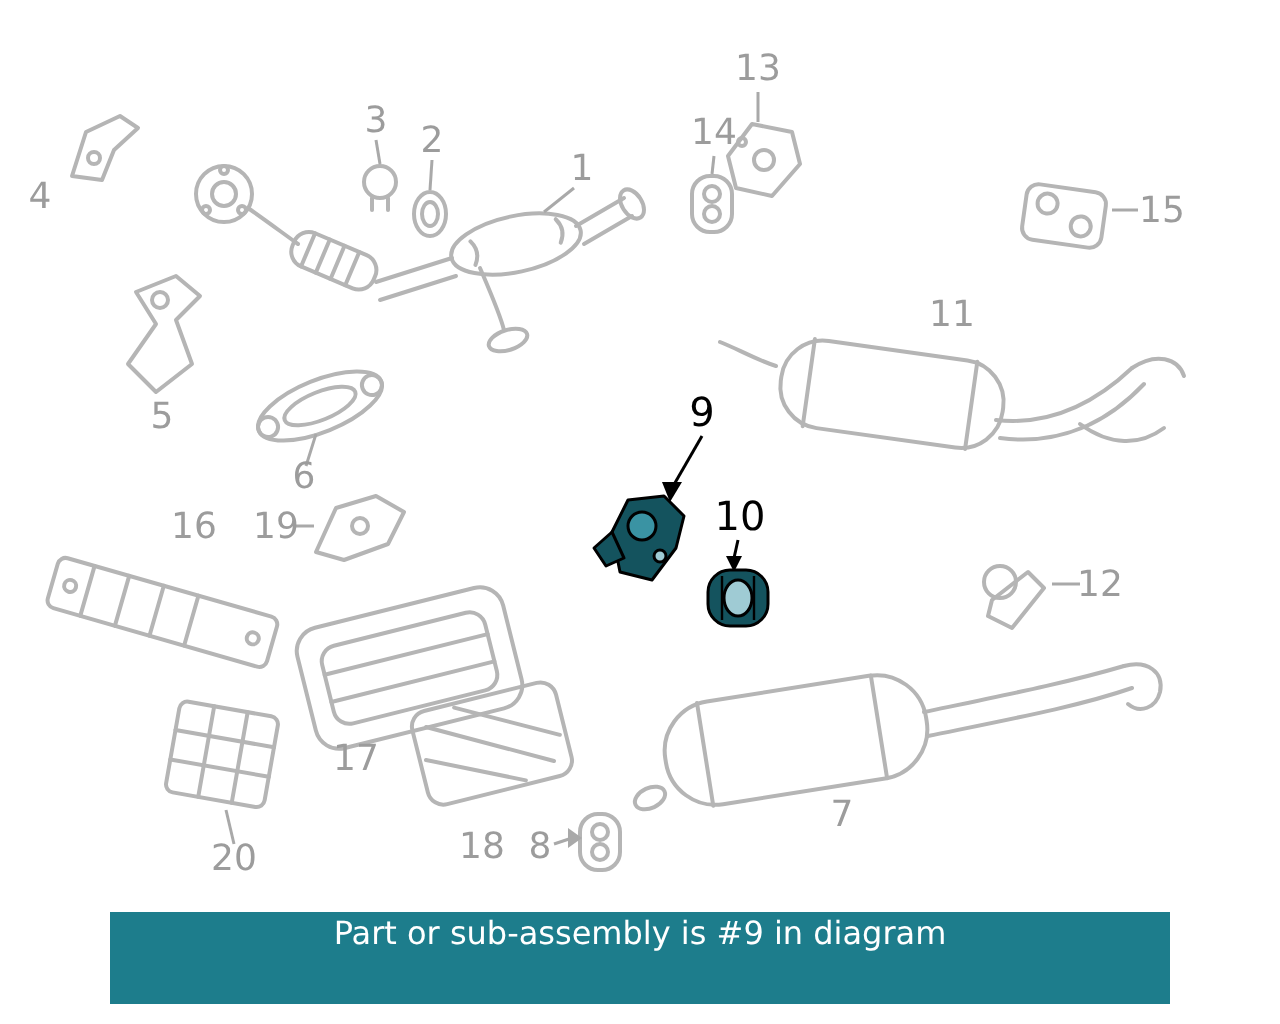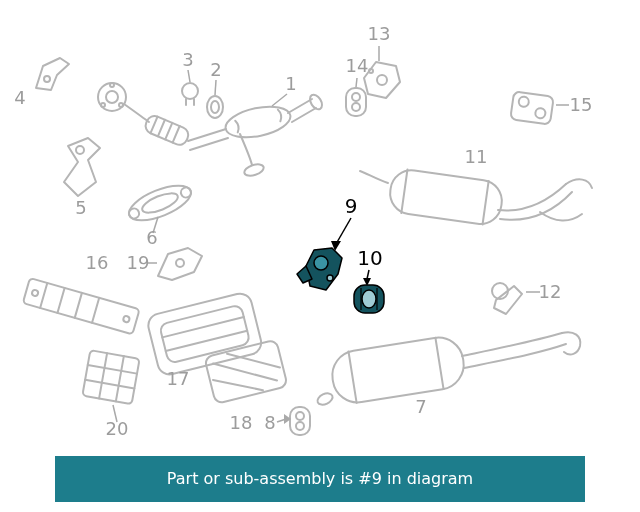--- a/index.html
+++ b/index.html
@@ -10,21 +10,21 @@
   #diagram{position:absolute;top:0;left:0;}
   .part{stroke:#b5b5b5;stroke-width:2;fill:none;stroke-linejoin:round;stroke-linecap:round;}
   .leader{stroke:#a9a9a9;stroke-width:1.5;fill:none;}
   .leader-dark{stroke:#000000;stroke-width:1.5;fill:none;}
   .lbl{fill:#9c9c9c;font-size:18px;font-family:"DejaVu Sans",sans-serif;text-anchor:middle;}
   .lbl-hl{fill:#000000;font-size:20px;font-family:"DejaVu Sans",sans-serif;text-anchor:middle;}
   .hl{stroke:#000000;stroke-width:1.5;stroke-linejoin:round;}
   .banner{
     position:absolute;left:55px;top:456px;width:530px;height:46px;
     background:#1d7d8c;color:#ffffff;text-align:center;
-    display:flex;flex-direction:column;justify-content:center;
+    display:flex;flex-direction:row;justify-content:center;
   }
   .banner div{font-size:16px;line-height:22px;}
 </style>
 </head>
 <body>
 
 <svg id="diagram" width="640" height="512" viewBox="0 0 640 512" xmlns="http://www.w3.org/2000/svg">
 
   <g class="part">
     <path d="M36,88 L43,66 L60,58 L69,64 L57,75 L51,90 Z"></path>

